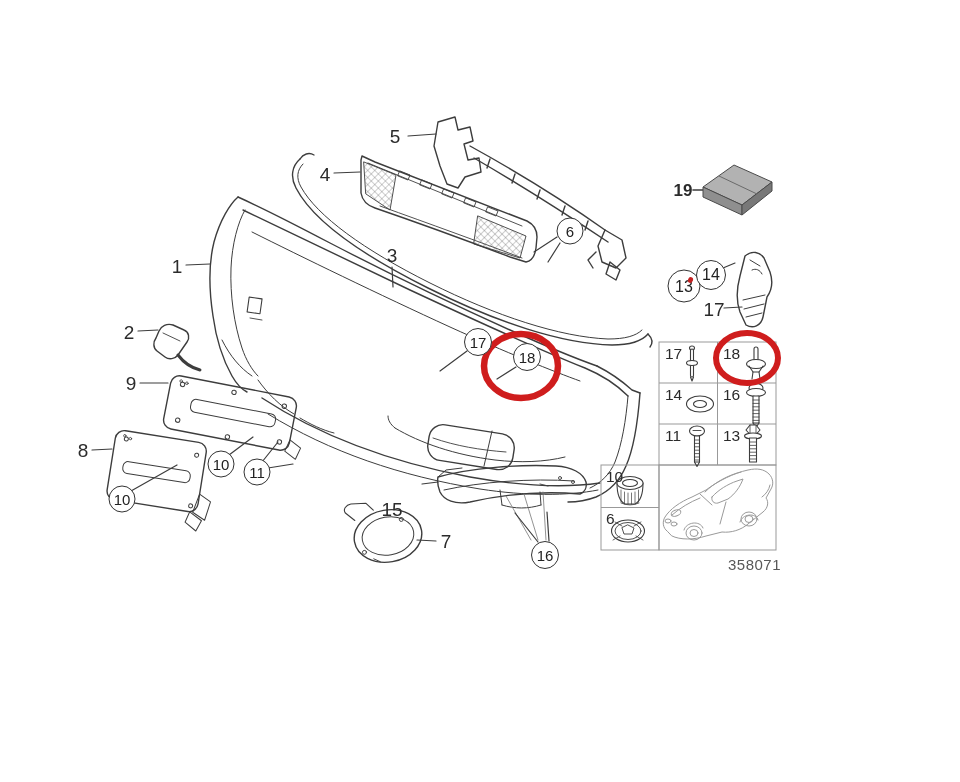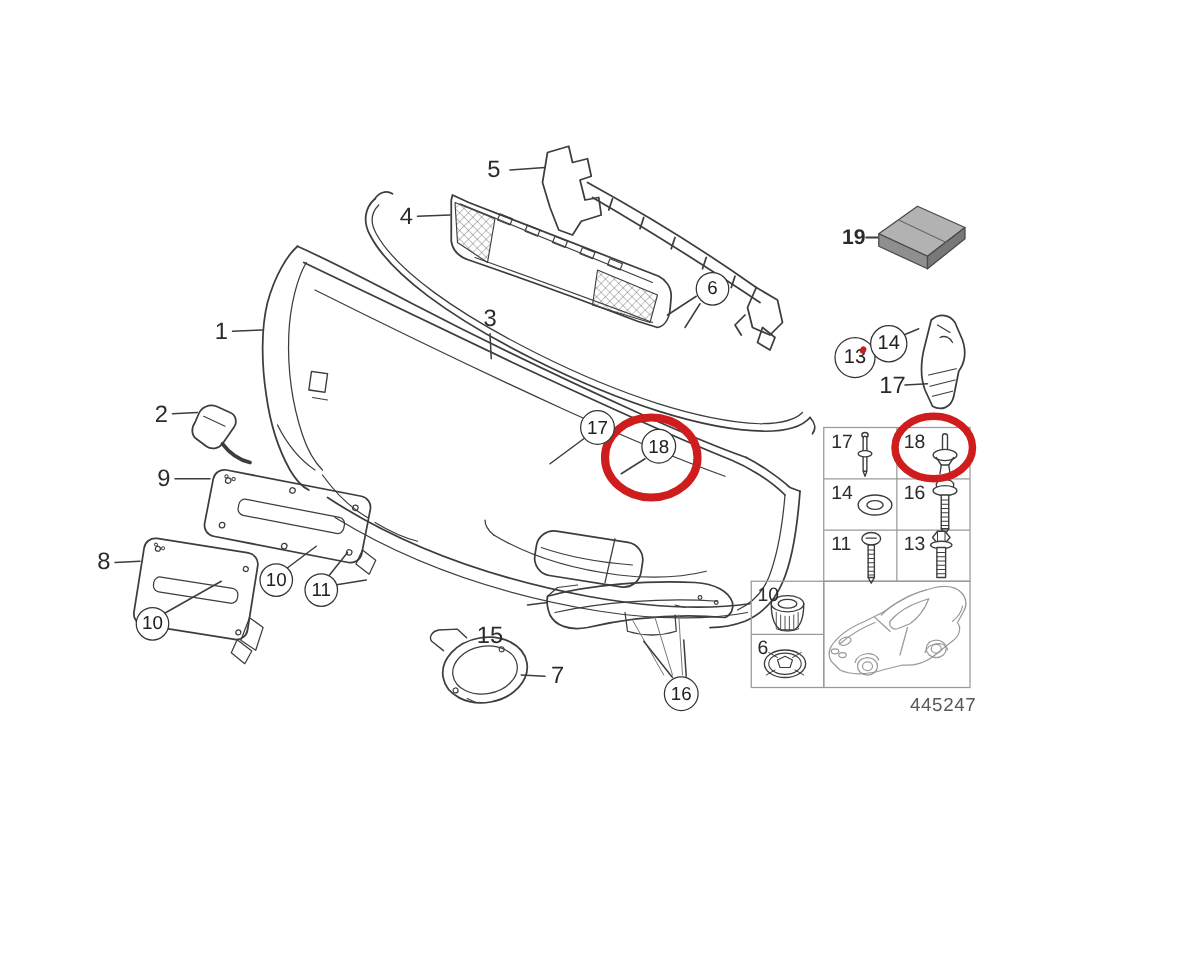--- a/index.html
+++ b/index.html
@@ -315,15 +315,15 @@
 
   <div class="cell-label" style="left:665px;top:346px;">17</div>
   <div class="cell-label" style="left:723px;top:346px;">18</div>
   <div class="cell-label" style="left:665px;top:387px;">14</div>
   <div class="cell-label" style="left:723px;top:387px;">16</div>
   <div class="cell-label" style="left:665px;top:428px;">11</div>
   <div class="cell-label" style="left:723px;top:428px;">13</div>
   <div class="cell-label" style="left:606px;top:469px;">10</div>
   <div class="cell-label" style="left:606px;top:511px;">6</div>
 
-  <div class="diagram-number" style="left:728px;top:556px;">445247</div>
+  <div class="diagram-number" style="left:728px;top:556px;">358071</div>
 
 </div>
 
 </body></html>

